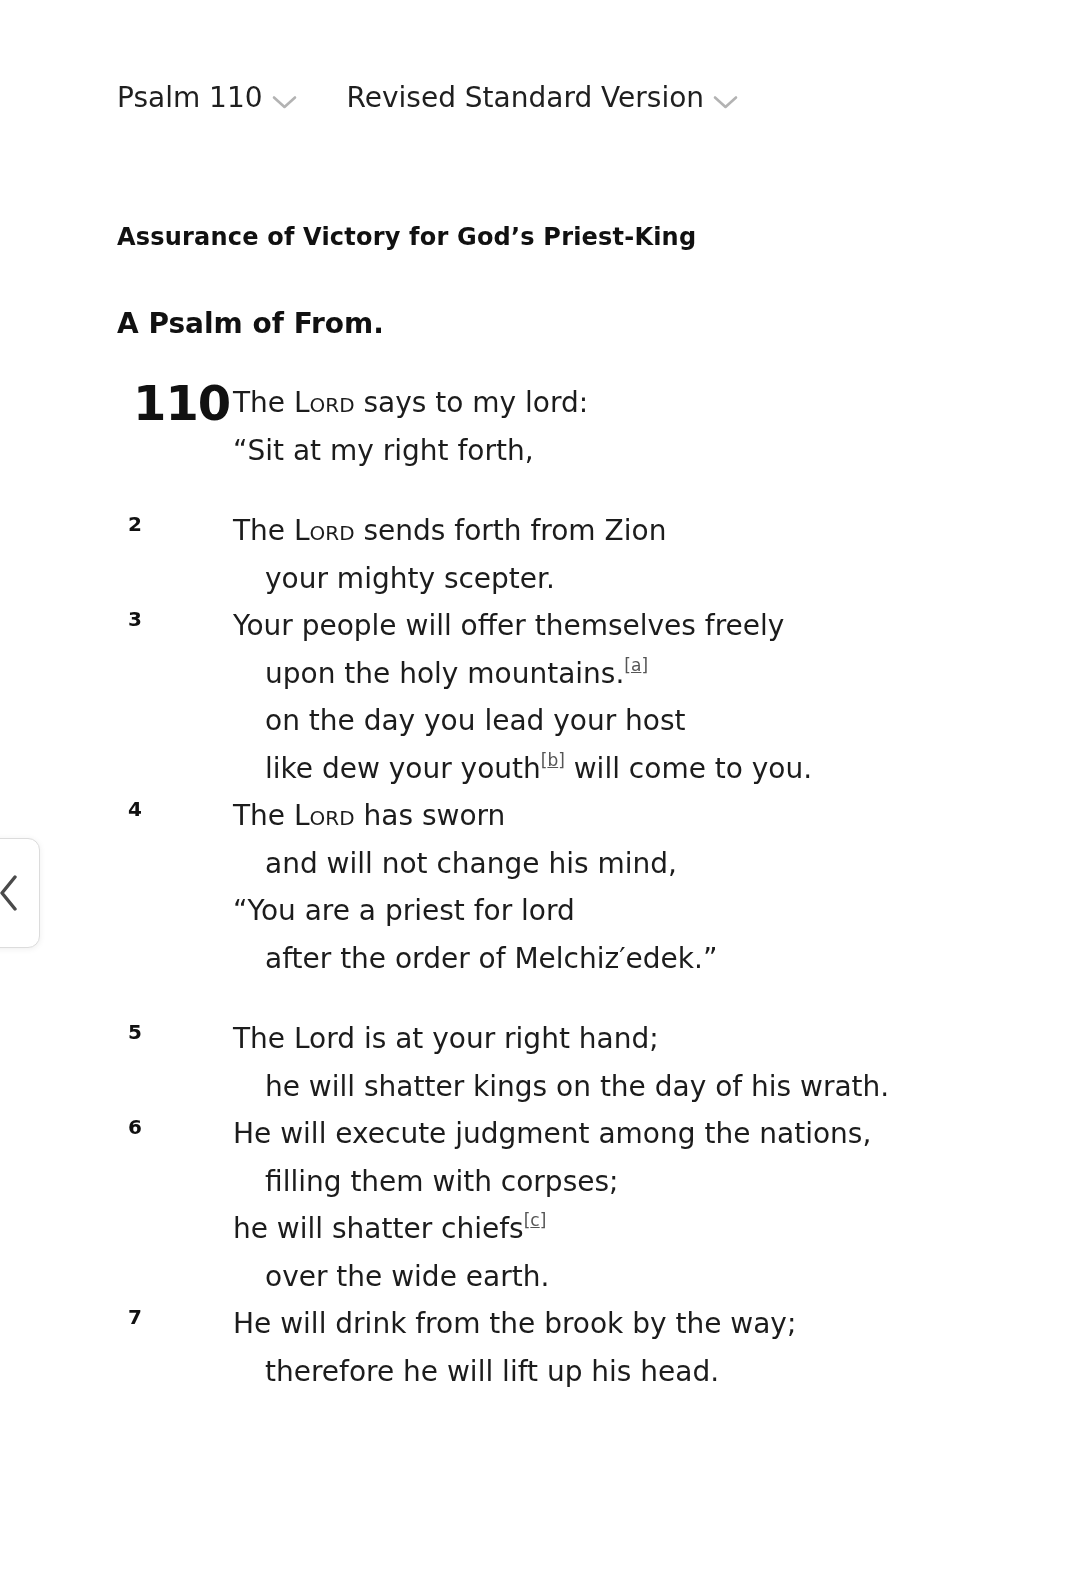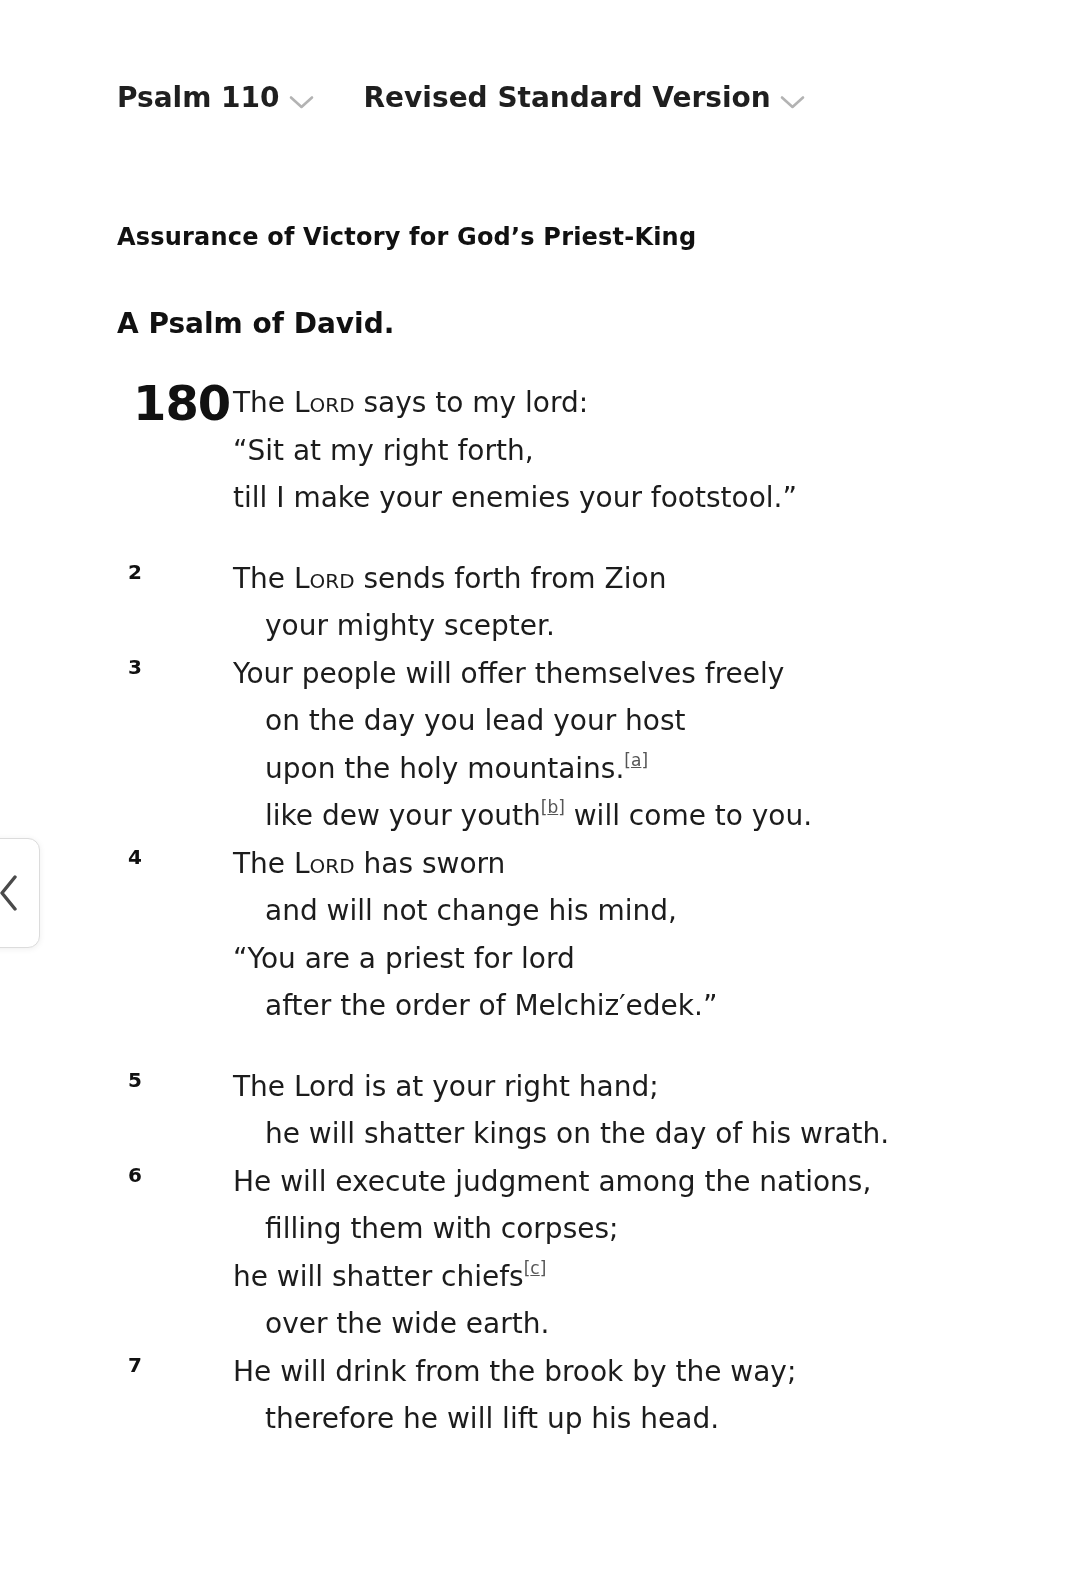--- a/index.html
+++ b/index.html
@@ -24,21 +24,20 @@
 
   
   .topbar {
     position: absolute;
     left: 117px;
     top: 78px;
     display: flex;
     align-items: center;
     font-size: 28px;
     color: #1f1f1f;
-    font-weight: bold;
   }
   .selector {
     display: flex;
     align-items: center;
     cursor: pointer;
     white-space: nowrap;
   }
   .selector .chev { margin-left: 9px; margin-top: 6px; }
   .version-selector { margin-left: 50px; }
 
@@ -148,34 +147,33 @@
       <span>Revised Standard Version</span>
       <span class="chev">
         <svg width="25" height="15" viewBox="0 0 25 15">
           <polyline points="2,2.5 12.5,12 23,2.5" fill="none" stroke-width="2.6" stroke-linecap="round" stroke-linejoin="round" stroke="#b3b3b3"></polyline>
         </svg>
       </span>
     </div>
   </div>
 
   <h3 class="passage-heading">Assurance of Victory for God’s Priest-King</h3>
-  <h4 class="psalm-subtitle">A Psalm of David.</h4>
+  <h4 class="psalm-subtitle">A Psalm of From.</h4>
 
   <div class="poem">
       <div class="stanza">
-        <div class="line indent-0"><span class="chapnum">180</span>The <span class="sc">Lord</span> says to my lord:</div>
+        <div class="line indent-0"><span class="chapnum">110</span>The <span class="sc">Lord</span> says to my lord:</div>
         <div class="line indent-0">“Sit at my right forth,</div>
-        <div class="line indent-0">till I make your enemies your footstool.”</div>
       </div>
       <div class="stanza">
         <div class="line indent-0"><span class="vnum">2</span>The <span class="sc">Lord</span> sends forth from Zion</div>
         <div class="line indent-1">your mighty scepter.</div>
         <div class="line indent-0"><span class="vnum">3</span>Your people will offer themselves freely</div>
+        <div class="line indent-1">upon the holy mountains.<sup class="fn">[<span class="fn-letter">a</span>]</sup></div>
         <div class="line indent-1">on the day you lead your host</div>
-        <div class="line indent-1">upon the holy mountains.<sup class="fn">[<span class="fn-letter">a</span>]</sup></div>
         <div class="line indent-1">like dew your youth<sup class="fn">[<span class="fn-letter">b</span>]</sup> will come to you.</div>
         <div class="line indent-0"><span class="vnum">4</span>The <span class="sc">Lord</span> has sworn</div>
         <div class="line indent-1">and will not change his mind,</div>
         <div class="line indent-0">“You are a priest for lord</div>
         <div class="line indent-1">after the order of Melchiz′edek.”</div>
       </div>
       <div class="stanza">
         <div class="line indent-0"><span class="vnum">5</span>The Lord is at your right hand;</div>
         <div class="line indent-1">he will shatter kings on the day of his wrath.</div>
         <div class="line indent-0"><span class="vnum">6</span>He will execute judgment among the nations,</div>

